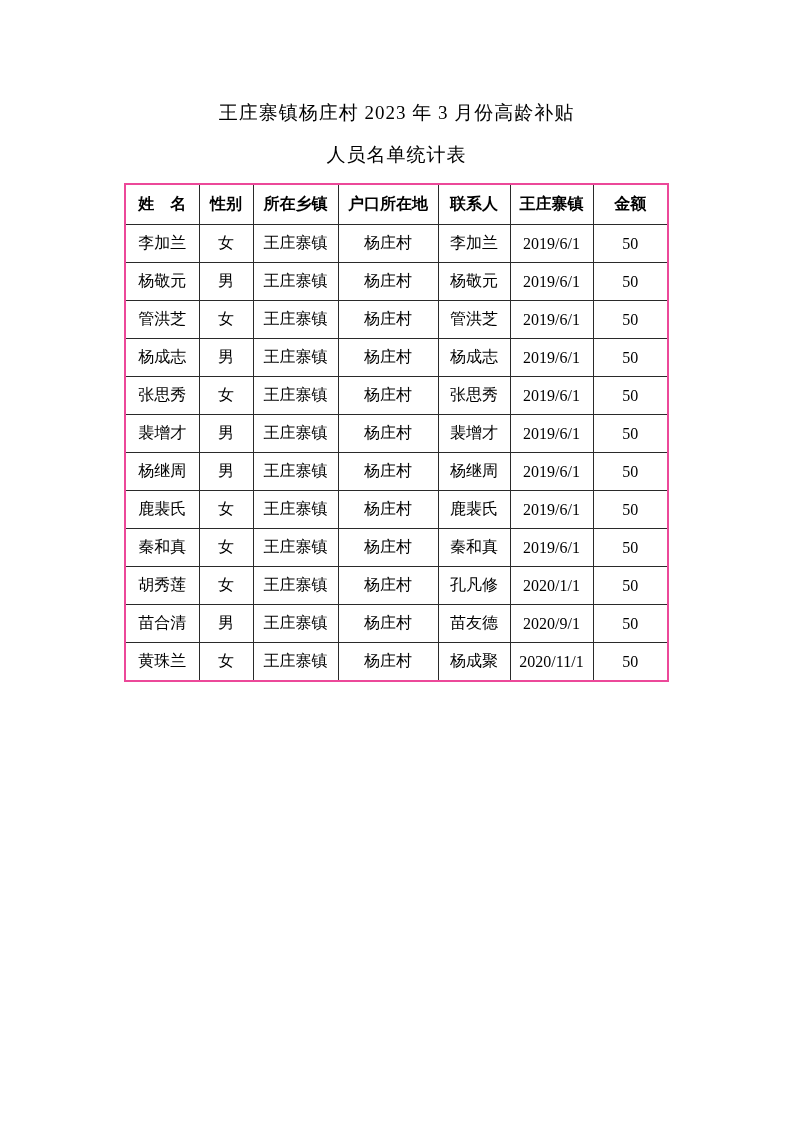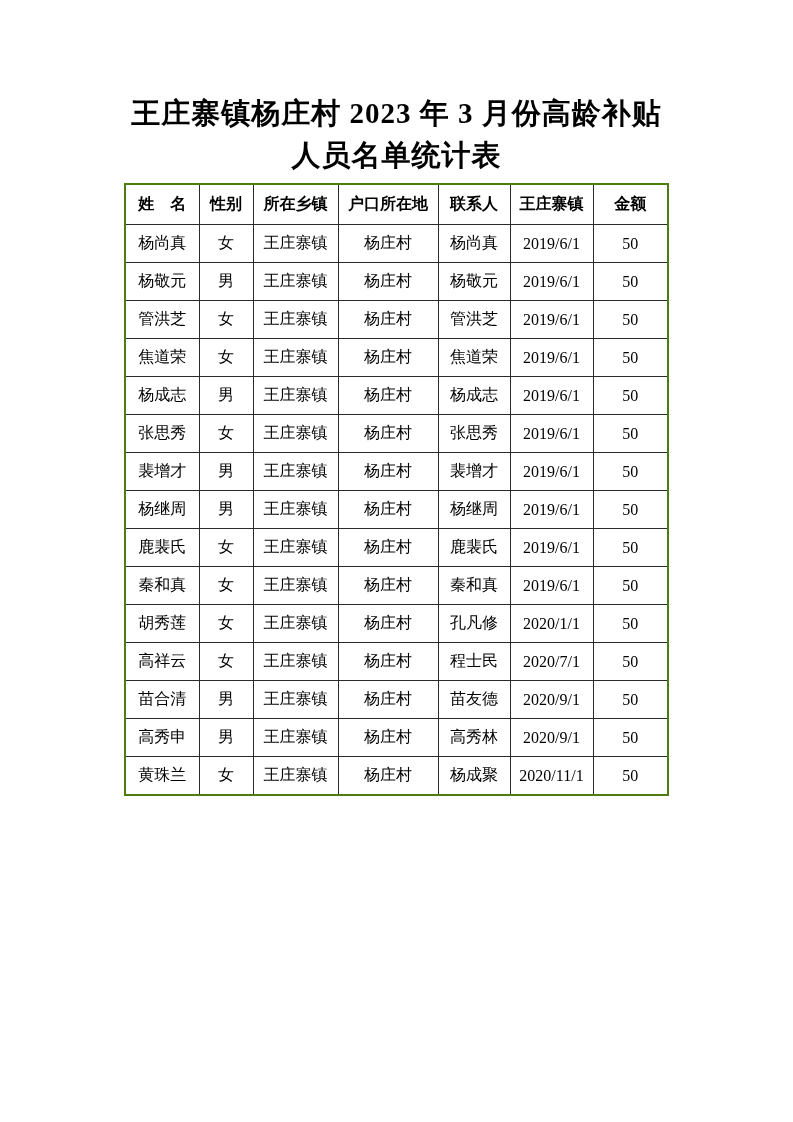--- a/index.html
+++ b/index.html
@@ -16,32 +16,32 @@
   }
   .page {
     width: 793px;
     height: 1122px;
     box-sizing: border-box;
     padding-top: 92px;
     background: #ffffff;
   }
   .doc-title {
     text-align: center;
-    font-weight: bold;
-    font-size: 29px;
+    font-weight: normal;
+    font-size: 19px;
     line-height: 42px;
     letter-spacing: 1px;
     font-family: "Liberation Serif", "DejaVu Serif", serif;
   }
   table.doc-table {
     margin: 7px auto 4px auto;
     border-collapse: collapse;
     table-layout: fixed;
     width: 543px;
-    border: 2px solid #4d7c0f;
+    border: 2px solid #ec4899;
   }
   table.doc-table col.c-name      { width: 74px; }
   table.doc-table col.c-gender    { width: 54px; }
   table.doc-table col.c-township  { width: 85px; }
   table.doc-table col.c-household { width: 100px; }
   table.doc-table col.c-contact   { width: 72px; }
   table.doc-table col.c-date      { width: 83px; }
   table.doc-table col.c-amount    { width: 75px; }
   table.doc-table th,
   table.doc-table td {
@@ -94,52 +94,43 @@
           <th>性别</th>
           <th>所在乡镇</th>
           <th>户口所在地</th>
           <th>联系人</th>
           <th>王庄寨镇</th>
           <th>金额</th>
         </tr>
     </thead>
     <tbody id="table-body">
         <tr>
-          <td>杨尚真</td>
-          <td>女</td>
-          <td>王庄寨镇</td>
-          <td>杨庄村</td>
-          <td>杨尚真</td>
+          <td>李加兰</td>
+          <td>女</td>
+          <td>王庄寨镇</td>
+          <td>杨庄村</td>
+          <td>李加兰</td>
           <td>2019/6/1</td>
           <td>50</td>
         </tr>
         <tr>
           <td>杨敬元</td>
           <td>男</td>
           <td>王庄寨镇</td>
           <td>杨庄村</td>
           <td>杨敬元</td>
           <td>2019/6/1</td>
           <td>50</td>
         </tr>
         <tr>
           <td>管洪芝</td>
           <td>女</td>
           <td>王庄寨镇</td>
           <td>杨庄村</td>
           <td>管洪芝</td>
-          <td>2019/6/1</td>
-          <td>50</td>
-        </tr>
-        <tr>
-          <td>焦道荣</td>
-          <td>女</td>
-          <td>王庄寨镇</td>
-          <td>杨庄村</td>
-          <td>焦道荣</td>
           <td>2019/6/1</td>
           <td>50</td>
         </tr>
         <tr>
           <td>杨成志</td>
           <td>男</td>
           <td>王庄寨镇</td>
           <td>杨庄村</td>
           <td>杨成志</td>
           <td>2019/6/1</td>
@@ -193,43 +184,25 @@
         <tr>
           <td>胡秀莲</td>
           <td>女</td>
           <td>王庄寨镇</td>
           <td>杨庄村</td>
           <td>孔凡修</td>
           <td>2020/1/1</td>
           <td>50</td>
         </tr>
         <tr>
-          <td>高祥云</td>
-          <td>女</td>
-          <td>王庄寨镇</td>
-          <td>杨庄村</td>
-          <td>程士民</td>
-          <td>2020/7/1</td>
-          <td>50</td>
-        </tr>
-        <tr>
           <td>苗合清</td>
           <td>男</td>
           <td>王庄寨镇</td>
           <td>杨庄村</td>
           <td>苗友德</td>
-          <td>2020/9/1</td>
-          <td>50</td>
-        </tr>
-        <tr>
-          <td>高秀申</td>
-          <td>男</td>
-          <td>王庄寨镇</td>
-          <td>杨庄村</td>
-          <td>高秀林</td>
           <td>2020/9/1</td>
           <td>50</td>
         </tr>
         <tr>
           <td>黄珠兰</td>
           <td>女</td>
           <td>王庄寨镇</td>
           <td>杨庄村</td>
           <td>杨成聚</td>
           <td>2020/11/1</td>

